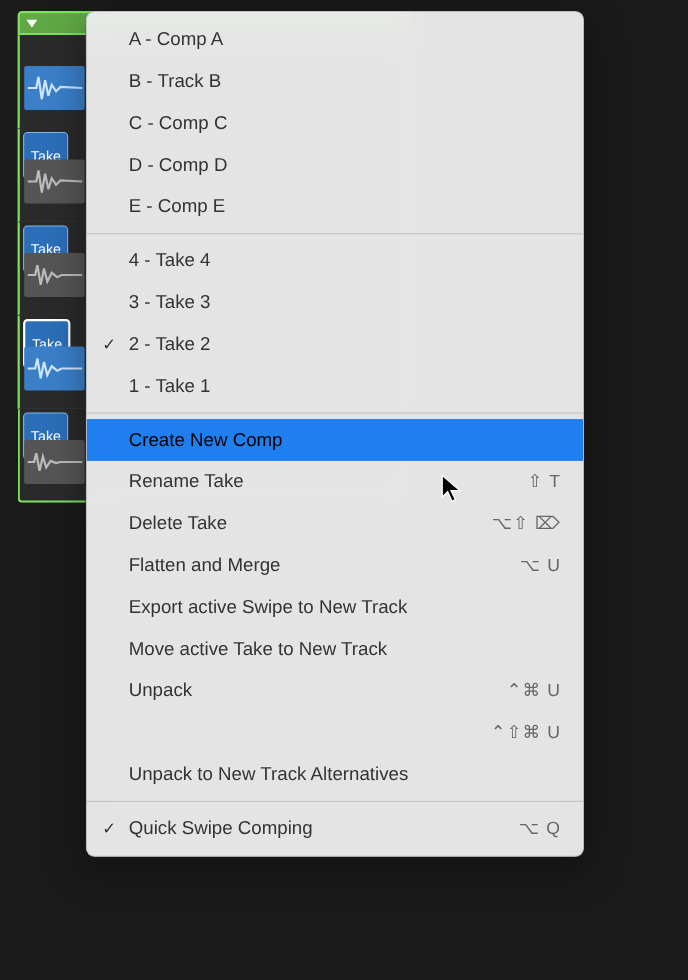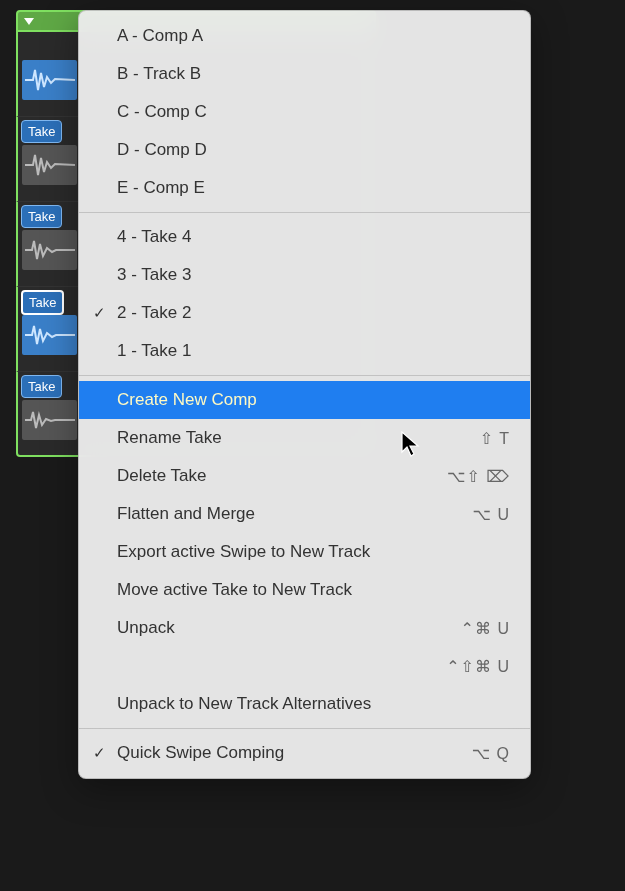--- a/index.html
+++ b/index.html
@@ -47,21 +47,21 @@
       border-bottom: 2px solid #7fe060;
       border-radius: 0 0 4px 4px;
     }
     .take-label {
       position: absolute;
       top: 3px;
       left: 3px;
       background: #2b6fb8;
       color: #fff;
       font-size: 13px;
-      padding: 3px 6px;
+      padding: 13px 6px;
       border-radius: 4px;
       border: 1px solid #7fb7f0;
     }
     .take-label.sel {
       border: 2px solid #fff;
     }
     .wave {
       position: absolute;
       top: 28px;
       left: 4px;
@@ -92,21 +92,21 @@
       align-items: center;
       height: 38px;
       padding: 0 20px 0 38px;
       font-size: 17px;
       color: #333;
       position: relative;
       cursor: default;
     }
     .menu-item.highlight {
       background: #1f7ef0;
-      color: #fef9c3;
+      color: #000000;
     }
     .menu-item .check {
       position: absolute;
       left: 14px;
       font-size: 15px;
     }
     .menu-item .shortcut {
       margin-left: auto;
       font-size: 16px;
       color: #666;

